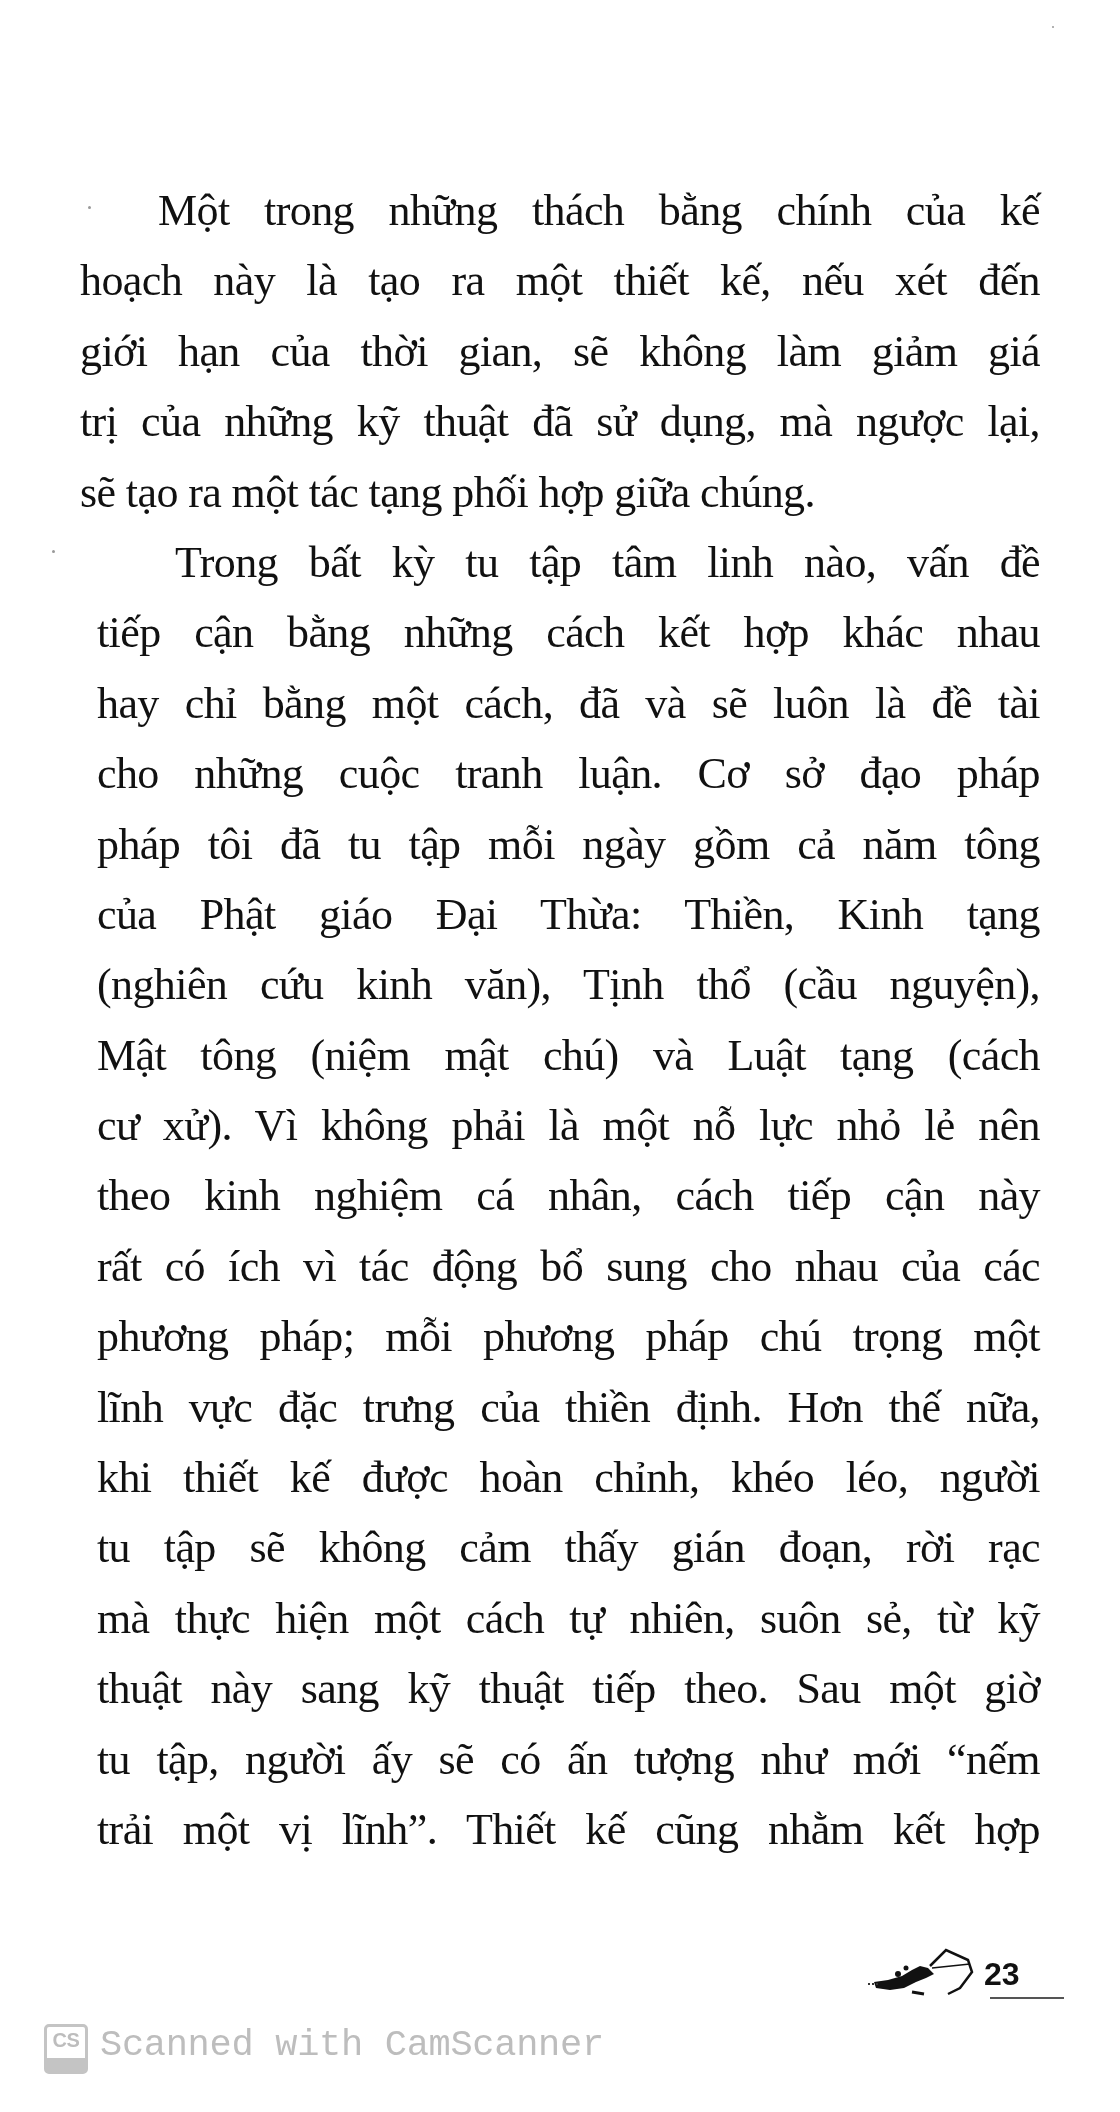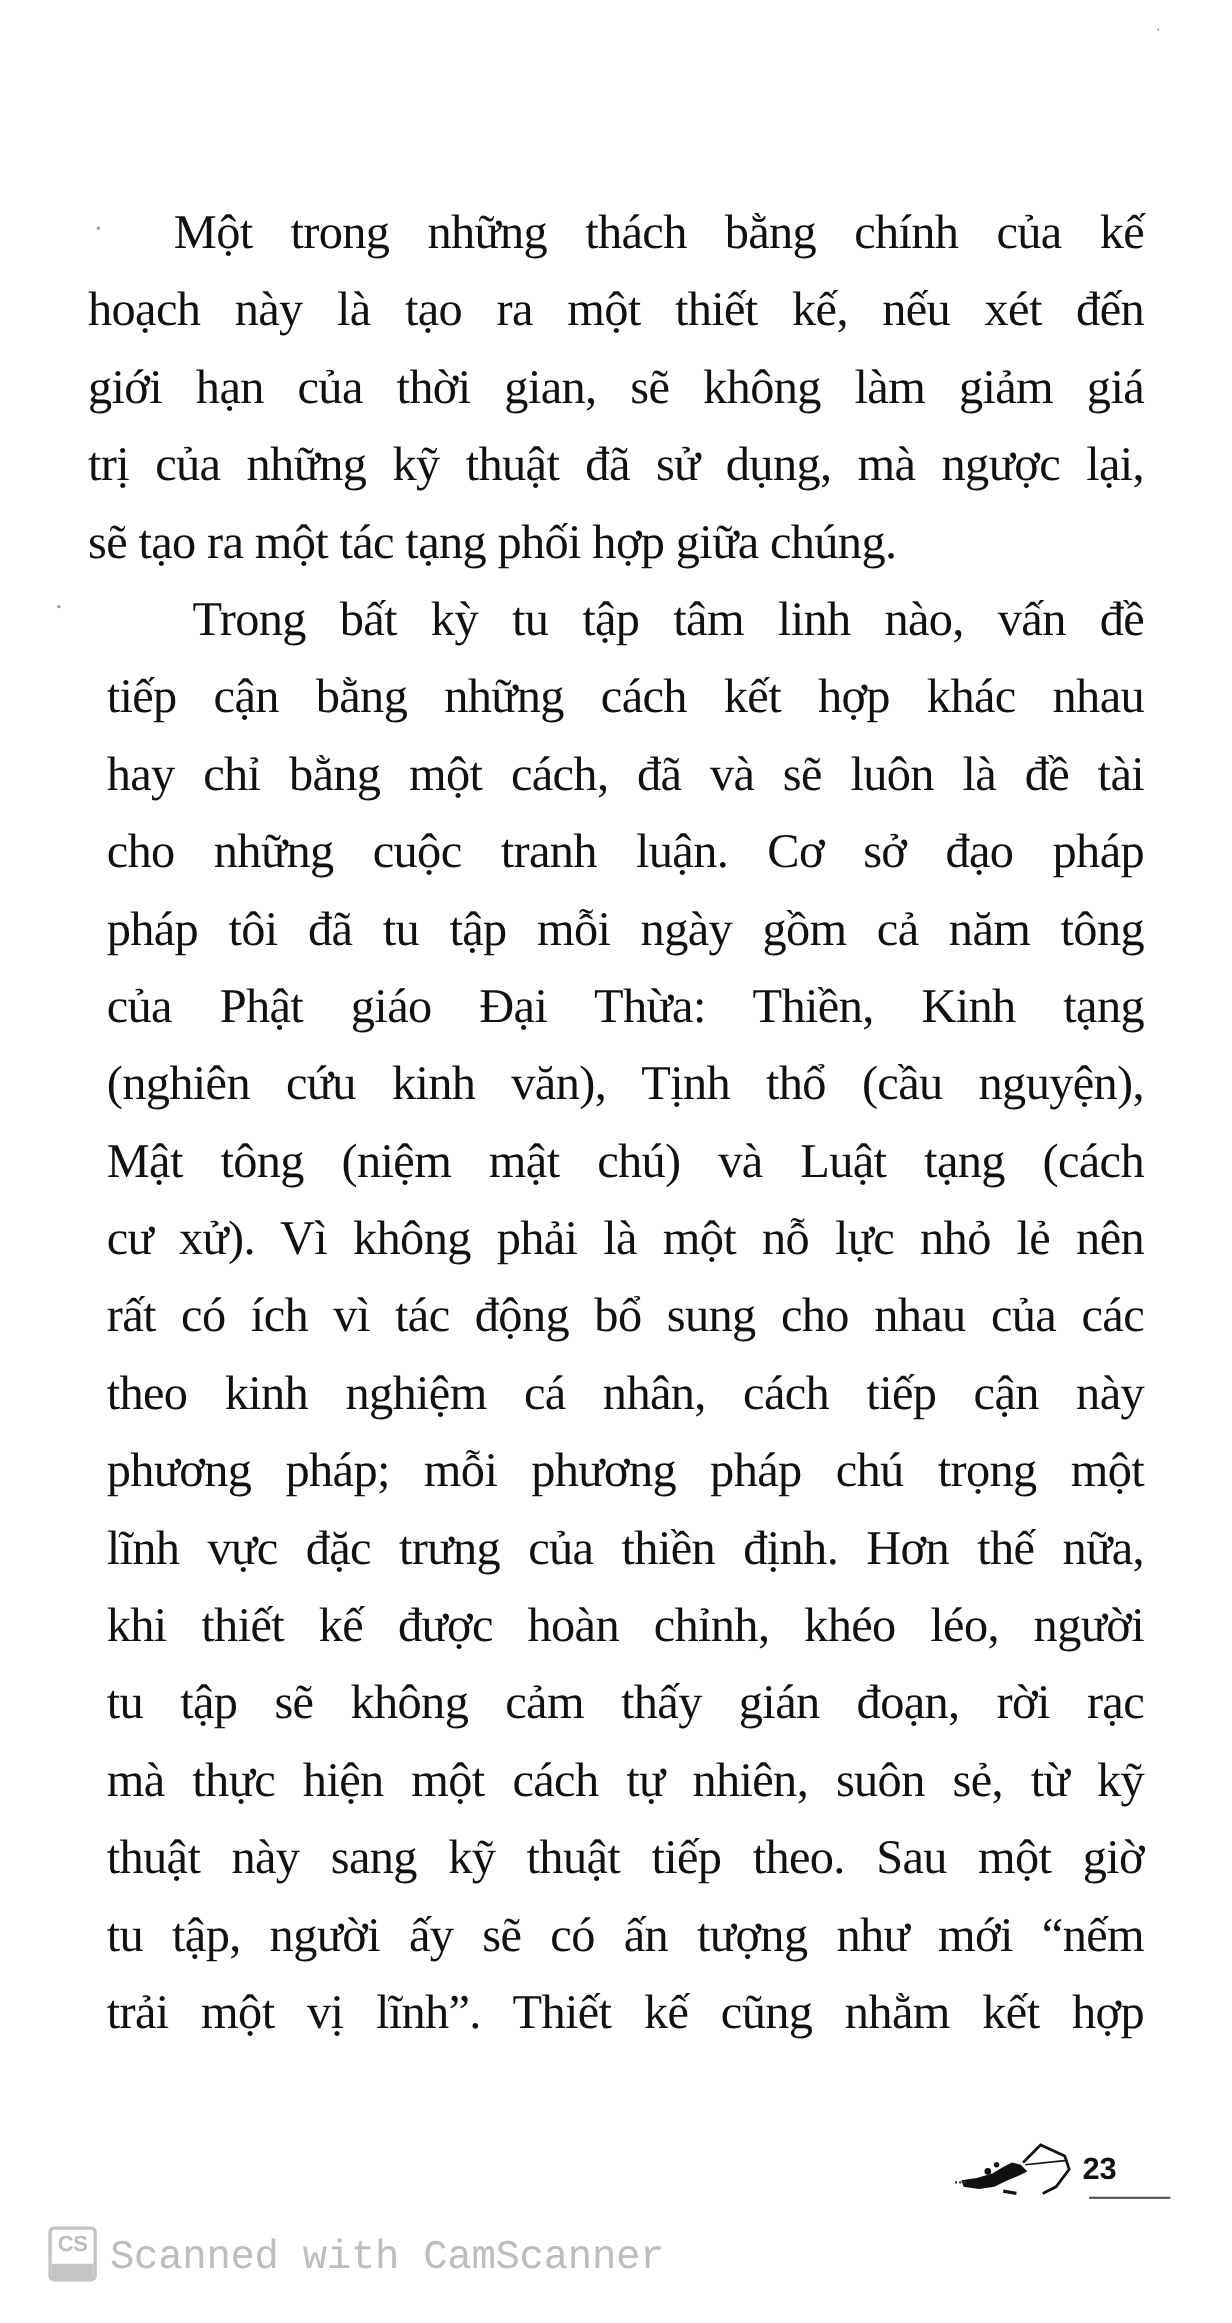--- a/index.html
+++ b/index.html
@@ -40,36 +40,36 @@
     }
     .ornament {
       position: absolute;
       left: 0; top: 0;
     }
     .page-number {
       position: absolute;
       left: 116px;
       top: 8px;
       font-family: "Liberation Sans", "DejaVu Sans", sans-serif;
-      font-size: 28px;
+      font-size: 32px;
       font-weight: bold;
       color: #111;
     }
     .footer-rule {
       position: absolute;
       left: 122px; top: 49px;
       width: 74px; height: 2px;
       background: #555;
     }
     .watermark {
       position: absolute;
       left: 44px;
       top: 2024px;
       display: flex;
-      align-items: flex-end;
+      align-items: flex-start;
     }
     .cs-logo {
       width: 44px; height: 50px;
       border: 3px solid #c4c4c4;
       border-radius: 5px;
       box-sizing: border-box;
       position: relative;
       background: #fff;
       margin-right: 12px;
     }
@@ -117,22 +117,22 @@
   <div class="p2">
     <span class="line indent">Trong bất kỳ tu tập tâm linh nào, vấn đề</span>
     <span class="line">tiếp cận bằng những cách kết hợp khác nhau</span>
     <span class="line">hay chỉ bằng một cách, đã và sẽ luôn là đề tài</span>
     <span class="line">cho những cuộc tranh luận. Cơ sở đạo pháp</span>
     <span class="line">pháp tôi đã tu tập mỗi ngày gồm cả năm tông</span>
     <span class="line">của Phật giáo Đại Thừa: Thiền, Kinh tạng</span>
     <span class="line">(nghiên cứu kinh văn), Tịnh thổ (cầu nguyện),</span>
     <span class="line">Mật tông (niệm mật chú) và Luật tạng (cách</span>
     <span class="line">cư xử). Vì không phải là một nỗ lực nhỏ lẻ nên</span>
+    <span class="line">theo kinh nghiệm cá nhân, cách tiếp cận này</span>
     <span class="line">rất có ích vì tác động bổ sung cho nhau của các</span>
-    <span class="line">theo kinh nghiệm cá nhân, cách tiếp cận này</span>
     <span class="line">phương pháp; mỗi phương pháp chú trọng một</span>
     <span class="line">lĩnh vực đặc trưng của thiền định. Hơn thế nữa,</span>
     <span class="line">khi thiết kế được hoàn chỉnh, khéo léo, người</span>
     <span class="line">tu tập sẽ không cảm thấy gián đoạn, rời rạc</span>
     <span class="line">mà thực hiện một cách tự nhiên, suôn sẻ, từ kỹ</span>
     <span class="line">thuật này sang kỹ thuật tiếp theo. Sau một giờ</span>
     <span class="line">tu tập, người ấy sẽ có ấn tượng như mới “nếm</span>
     <span class="line">trải một vị lĩnh”. Thiết kế cũng nhằm kết hợp</span>
   </div>
 </div>

